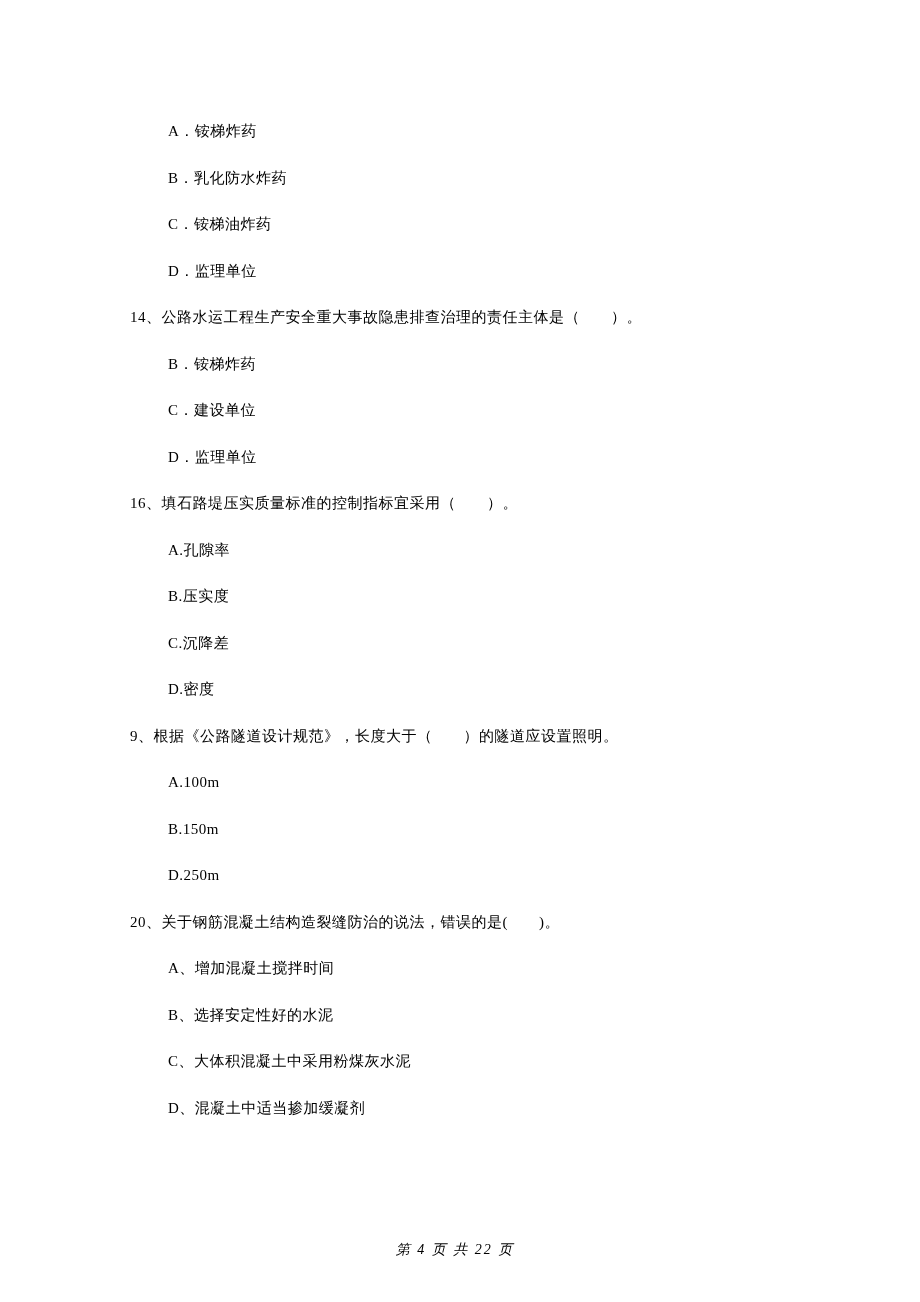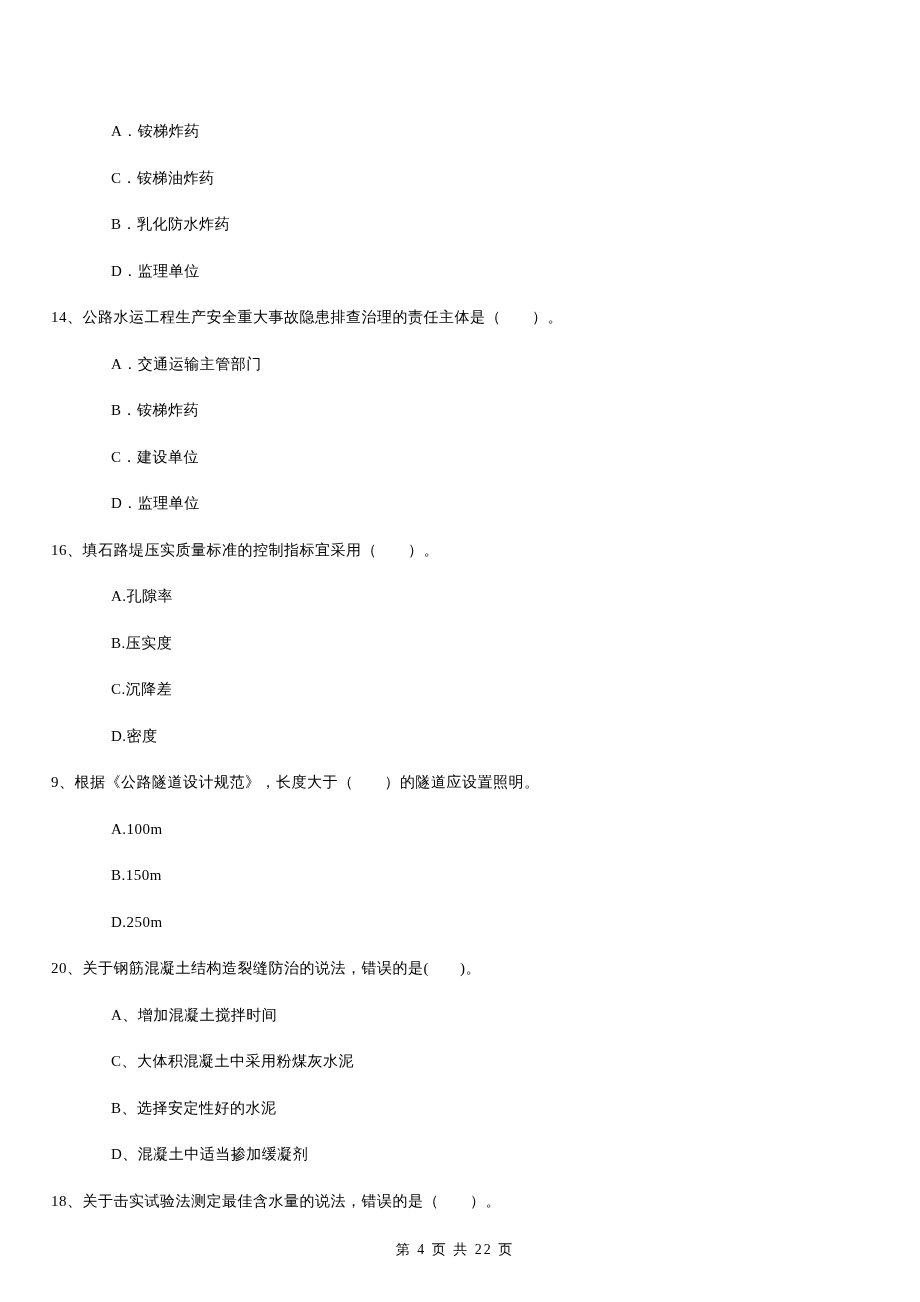--- a/index.html
+++ b/index.html
@@ -8,71 +8,71 @@
     background: #fff;
     font-family: "SimSun", "宋体", serif;
     font-size: 15px;
     color: #000;
     line-height: 1.5;
   }
   .page {
     width: 920px;
     height: 1302px;
     box-sizing: border-box;
-    padding: 120px 118px 50px 51px;
+    padding: 120px 118px 50px 108px;
     position: relative;
   }
   .option {
     margin-left: 60px;
     margin-bottom: 24px;
     letter-spacing: 0.5px;
   }
   .question {
     margin-bottom: 24px;
     letter-spacing: 0.5px;
+    margin-left: 22px;
   }
   .footer {
     position: absolute;
     bottom: 42px;
     left: 0;
     width: 910px;
     text-align: center;
     font-size: 14px;
     letter-spacing: 2px;
+    font-style: italic;
   }
 </style>
 </head>
 <body>
 
 <div class="page">
 
   <div class="option">A．铵梯炸药</div>
+  <div class="option">B．乳化防水炸药</div>
   <div class="option">C．铵梯油炸药</div>
-  <div class="option">B．乳化防水炸药</div>
   <div class="option">D．监理单位</div>
 
   <div class="question">14、公路水运工程生产安全重大事故隐患排查治理的责任主体是（　　）。</div>
-  <div class="option">A．交通运输主管部门</div>
   <div class="option">B．铵梯炸药</div>
   <div class="option">C．建设单位</div>
   <div class="option">D．监理单位</div>
 
   <div class="question">16、填石路堤压实质量标准的控制指标宜采用（　　）。</div>
   <div class="option">A.孔隙率</div>
   <div class="option">B.压实度</div>
   <div class="option">C.沉降差</div>
   <div class="option">D.密度</div>
 
   <div class="question">9、根据《公路隧道设计规范》，长度大于（　　）的隧道应设置照明。</div>
   <div class="option">A.100m</div>
   <div class="option">B.150m</div>
   <div class="option">D.250m</div>
 
   <div class="question">20、关于钢筋混凝土结构造裂缝防治的说法，错误的是(　　)。</div>
   <div class="option">A、增加混凝土搅拌时间</div>
+  <div class="option">B、选择安定性好的水泥</div>
   <div class="option">C、大体积混凝土中采用粉煤灰水泥</div>
-  <div class="option">B、选择安定性好的水泥</div>
   <div class="option">D、混凝土中适当掺加缓凝剂</div>
 
-  <div class="question">18、关于击实试验法测定最佳含水量的说法，错误的是（　　）。</div>
 
   <div class="footer">第 4 页 共 22 页</div>
 </div>
 
 </body></html>

